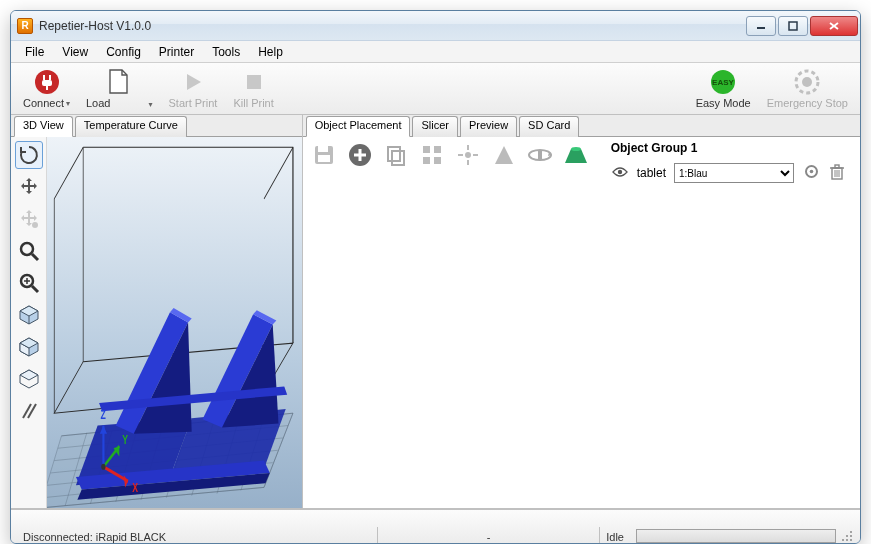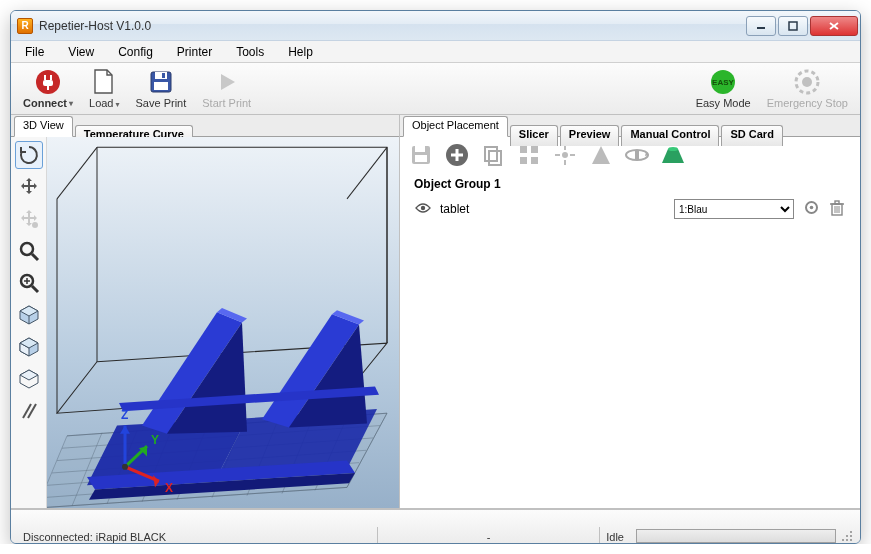--- a/index.html
+++ b/index.html
@@ -54,21 +54,21 @@
     color: #2a3a4a;
   }
   .winbtn.close { background: linear-gradient(to bottom, #e88, #d33); border-color:#a33; color:#fff; width:48px;}
   
   .menubar {
     height: 22px;
     background: #f4f4f4;
     border-bottom: 1px solid #d0d0d0;
     display: flex; align-items: center;
     padding: 0 6px;
-    gap: 8px;
+    gap: 2px;
   }
   .menuitem { padding: 2px 8px; cursor: default; }
   
   .toolbar {
     height: 52px;
     background: linear-gradient(to bottom, #fcfcfc, #ececec);
     border-bottom: 1px solid #c0c0c0;
     display: flex; align-items: center;
     padding: 0 4px;
   }
@@ -118,22 +118,21 @@
   .tab {
     padding: 2px 8px;
     border: 1px solid #a0a0a0;
     border-bottom: none;
     background: linear-gradient(to bottom,#fdfdfd,#e7e7e7);
     margin-right: 2px;
     border-radius: 3px 3px 0 0;
     font-size: 11px;
     cursor: default;
     position: relative;
-    top: 10px;
-    font-weight: bold;
+    top: 1px;
   }
   .tab.active {
     background: #fff;
     border-bottom: 1px solid #fff;
     top: 1px;
     font-weight: normal;
   }
 
   .panel-body { flex:1; display:flex; background:#fff; border-top:none; overflow:hidden; }
 
@@ -161,21 +160,21 @@
   .vbtn svg { display:block; }
 
   .canvas3d {
     flex:1;
     background: linear-gradient(to bottom,#eef3f8 0%, #b8ccdf 60%, #97b0c9 100%);
     position:relative;
     overflow:hidden;
   }
 
   
-  .rbody { flex:1; display:flex; flex-direction:column; background:#fff;justify-content:flex-end; }
+  .rbody { flex:1; display:flex; flex-direction:row; background:#fff;justify-content:flex-end; }
   .ricons {
     height: 36px;
     display:flex; align-items:center;
     padding: 0 6px;
     gap: 6px;
   }
   .ricon {
     width: 30px; height: 30px;
     display:flex; align-items:center; justify-content:center;
     cursor:default;
@@ -260,55 +259,52 @@
     <div class="toolbtn">
       <div class="ticon">
         <svg width="28" height="28" viewBox="0 0 28 28">
             <circle cx="14" cy="14" r="12" fill="#c62828"></circle>
             <rect x="10" y="7" width="2" height="5" fill="#fff"></rect>
             <rect x="16" y="7" width="2" height="5" fill="#fff"></rect>
             <rect x="9" y="12" width="10" height="6" rx="2" fill="#fff"></rect>
             <rect x="13" y="18" width="2" height="4" fill="#fff"></rect>
           </svg>
       </div>
-      <div style="display:flex;align-items:center;font-weight:bold;">
+      <div style="display:flex;align-items:center;">
           <span>Connect</span>
           <span class="drop">▾</span>
         </div>
     </div>
     <div class="toolbtn">
       <div class="ticon">
         <svg width="24" height="28" viewBox="0 0 24 28">
             <path d="M3 2 h12 l5 5 v18 h-17 z" fill="#fff" stroke="#555" stroke-width="1.4"></path>
             <path d="M15 2 v5 h5" fill="none" stroke="#555" stroke-width="1.4"></path>
           </svg>
       </div>
-      <div style="display:flex;align-items:flex-end;">
+      <div style="display:flex;align-items:flex-end;gap:36px;">
           <span>Load</span>
           <span class="drop">▾</span>
         </div>
-    </div>
-    <div class="toolbtn">
-      <div class="ticon">
-        <svg width="26" height="26" viewBox="0 0 26 26">
-            <rect x="3" y="3" width="20" height="20" rx="2" fill="#3957a6" stroke="#2a3a6a"></rect>
-            <rect x="7" y="3" width="12" height="7" fill="#fff"></rect>
-            <rect x="14" y="4" width="3" height="5" fill="#3957a6"></rect>
-            <rect x="6" y="13" width="14" height="8" fill="#fff"></rect>
-          </svg>
-      </div>
-      <span>Save Print</span>
     </div>
     <div class="toolbtn disabled">
       <div class="ticon">
         <svg width="24" height="24" viewBox="0 0 24 24">
             <path d="M6 4 L20 12 L6 20 Z" fill="#c8c8c8"></path>
           </svg>
       </div>
       <span>Start Print</span>
+    </div>
+    <div class="toolbtn disabled">
+      <div class="ticon">
+        <svg width="24" height="24" viewBox="0 0 24 24">
+            <rect x="5" y="5" width="14" height="14" fill="#c8c8c8"></rect>
+          </svg>
+      </div>
+      <span>Kill Print</span>
     </div>
 
     <div class="spacer"></div>
 
     <div class="toolbtn">
       <div class="ticon">
         <svg width="28" height="28" viewBox="0 0 28 28">
             <circle cx="14" cy="14" r="12" fill="#2bb52b"></circle>
             <text x="14" y="17" font-size="8" font-family="Arial" font-weight="bold" text-anchor="middle" fill="#14500a">EASY</text>
           </svg>
@@ -463,21 +459,20 @@
           </svg>
         </div>
       </div>
     </div>
 
     <div class="panel right">
       <div class="tabstrip">
         <div class="tab active">Object Placement</div>
         <div class="tab">Slicer</div>
         <div class="tab">Preview</div>
-        <div class="tab">Manual Control</div>
         <div class="tab">SD Card</div>
       </div>
       <div class="rbody">
         <div class="ricons">
           <div class="ricon">
             <svg width="24" height="24" viewBox="0 0 24 24">
                 <rect x="3" y="3" width="18" height="18" rx="2" fill="#bdbdbd"></rect>
                 <rect x="6" y="3" width="10" height="6" fill="#fff"></rect>
                 <rect x="6" y="12" width="12" height="7" fill="#fff"></rect>
               </svg>

